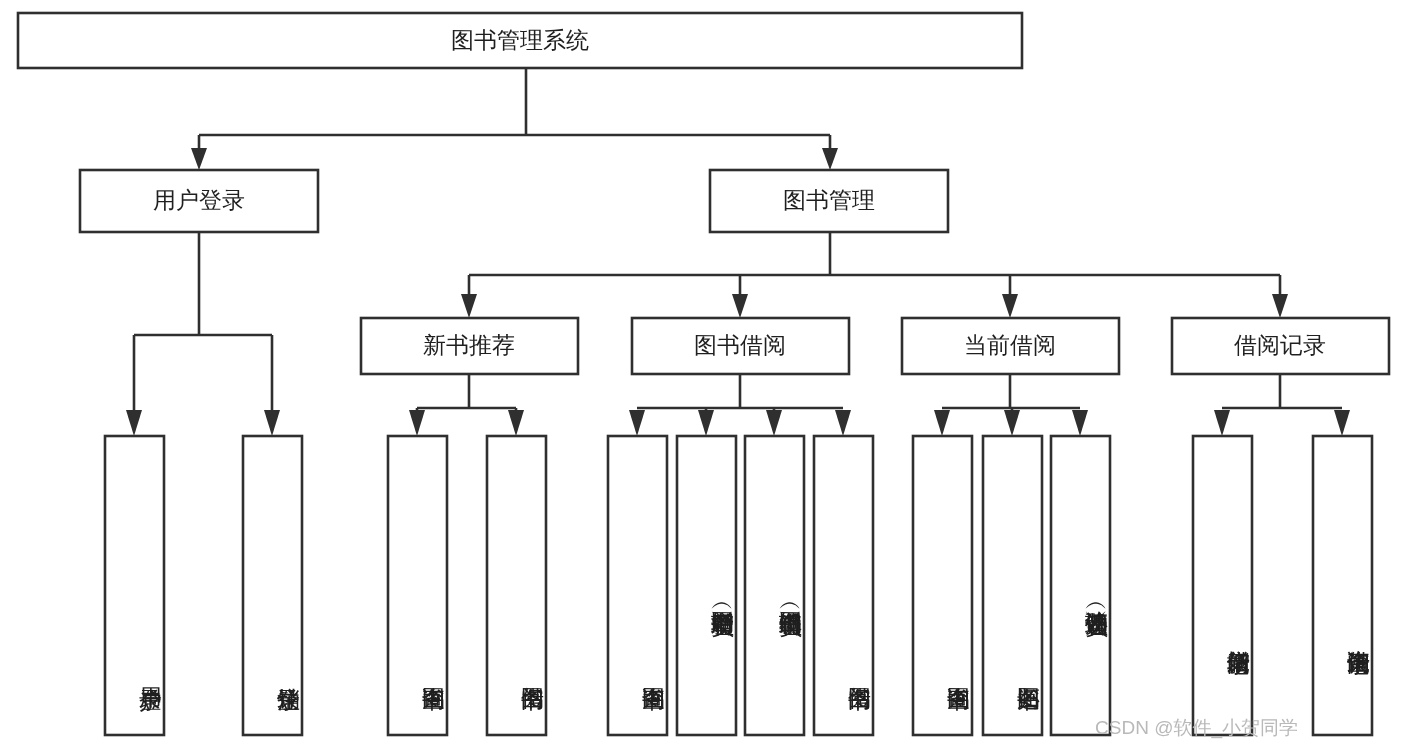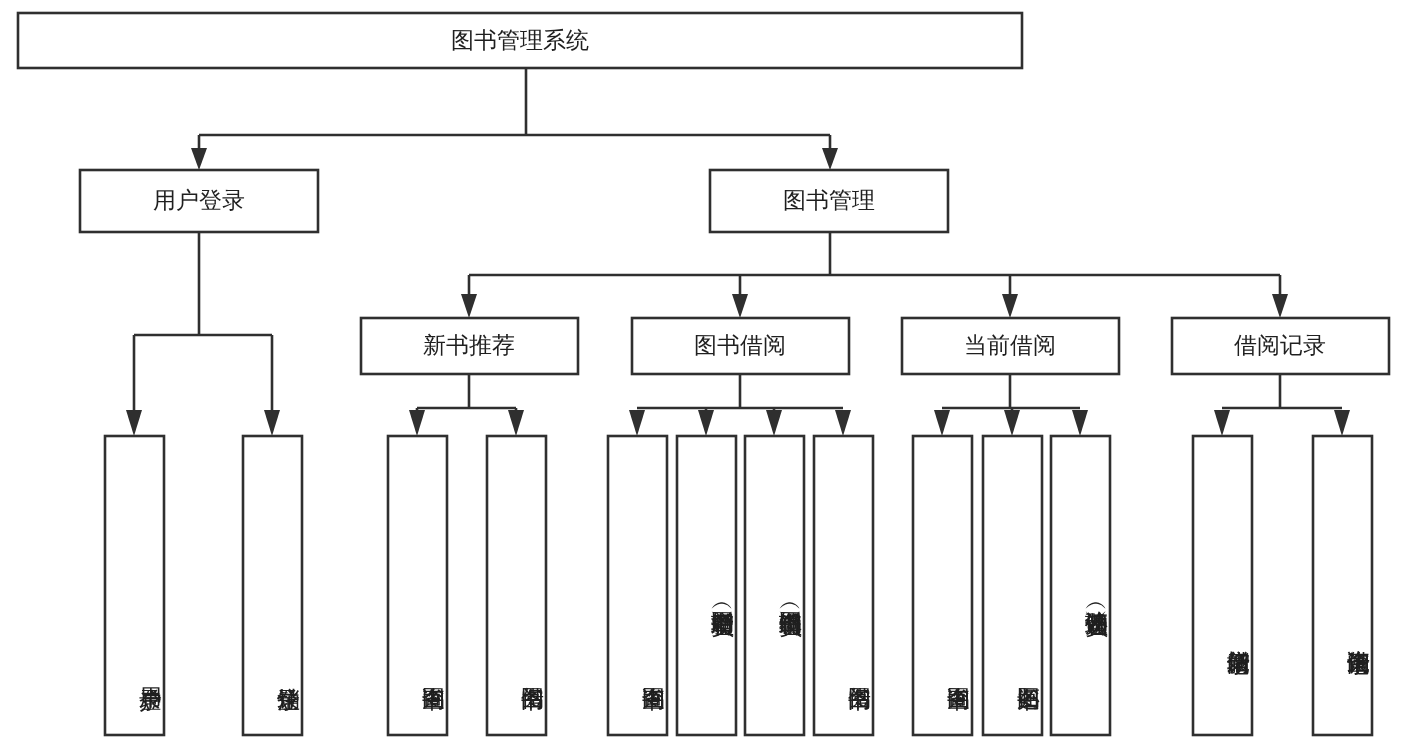--- a/index.html
+++ b/index.html
@@ -195,13 +195,14 @@
   <div class="vlabel" style="left:608px; top:436px; width:59px; height:299px; padding-top:84px;">查询图书</div>
   <div class="vlabel" style="left:677px; top:436px; width:59px; height:299px; padding-top:10px;">新增图书（管理员）</div>
   <div class="vlabel" style="left:745px; top:436px; width:59px; height:299px; padding-top:10px;">编辑图书（管理员）</div>
   <div class="vlabel" style="left:814px; top:436px; width:59px; height:299px; padding-top:84px;">借阅图书</div>
   <div class="vlabel" style="left:913px; top:436px; width:59px; height:299px; padding-top:84px;">查询图书</div>
   <div class="vlabel" style="left:983px; top:436px; width:59px; height:299px; padding-top:84px;">归还图书</div>
   <div class="vlabel" style="left:1051px; top:436px; width:59px; height:299px; padding-top:10px;">确认归还（管理员）</div>
   <div class="vlabel" style="left:1193px; top:436px; width:59px; height:299px; padding-top:48px;">新增借阅记录</div>
   <div class="vlabel" style="left:1313px; top:436px; width:59px; height:299px; padding-top:48px;">查询借阅记录</div>
 
+  <div class="watermark">CSDN @软件_小贺同学</div>
 </div>
 
 </body></html>

